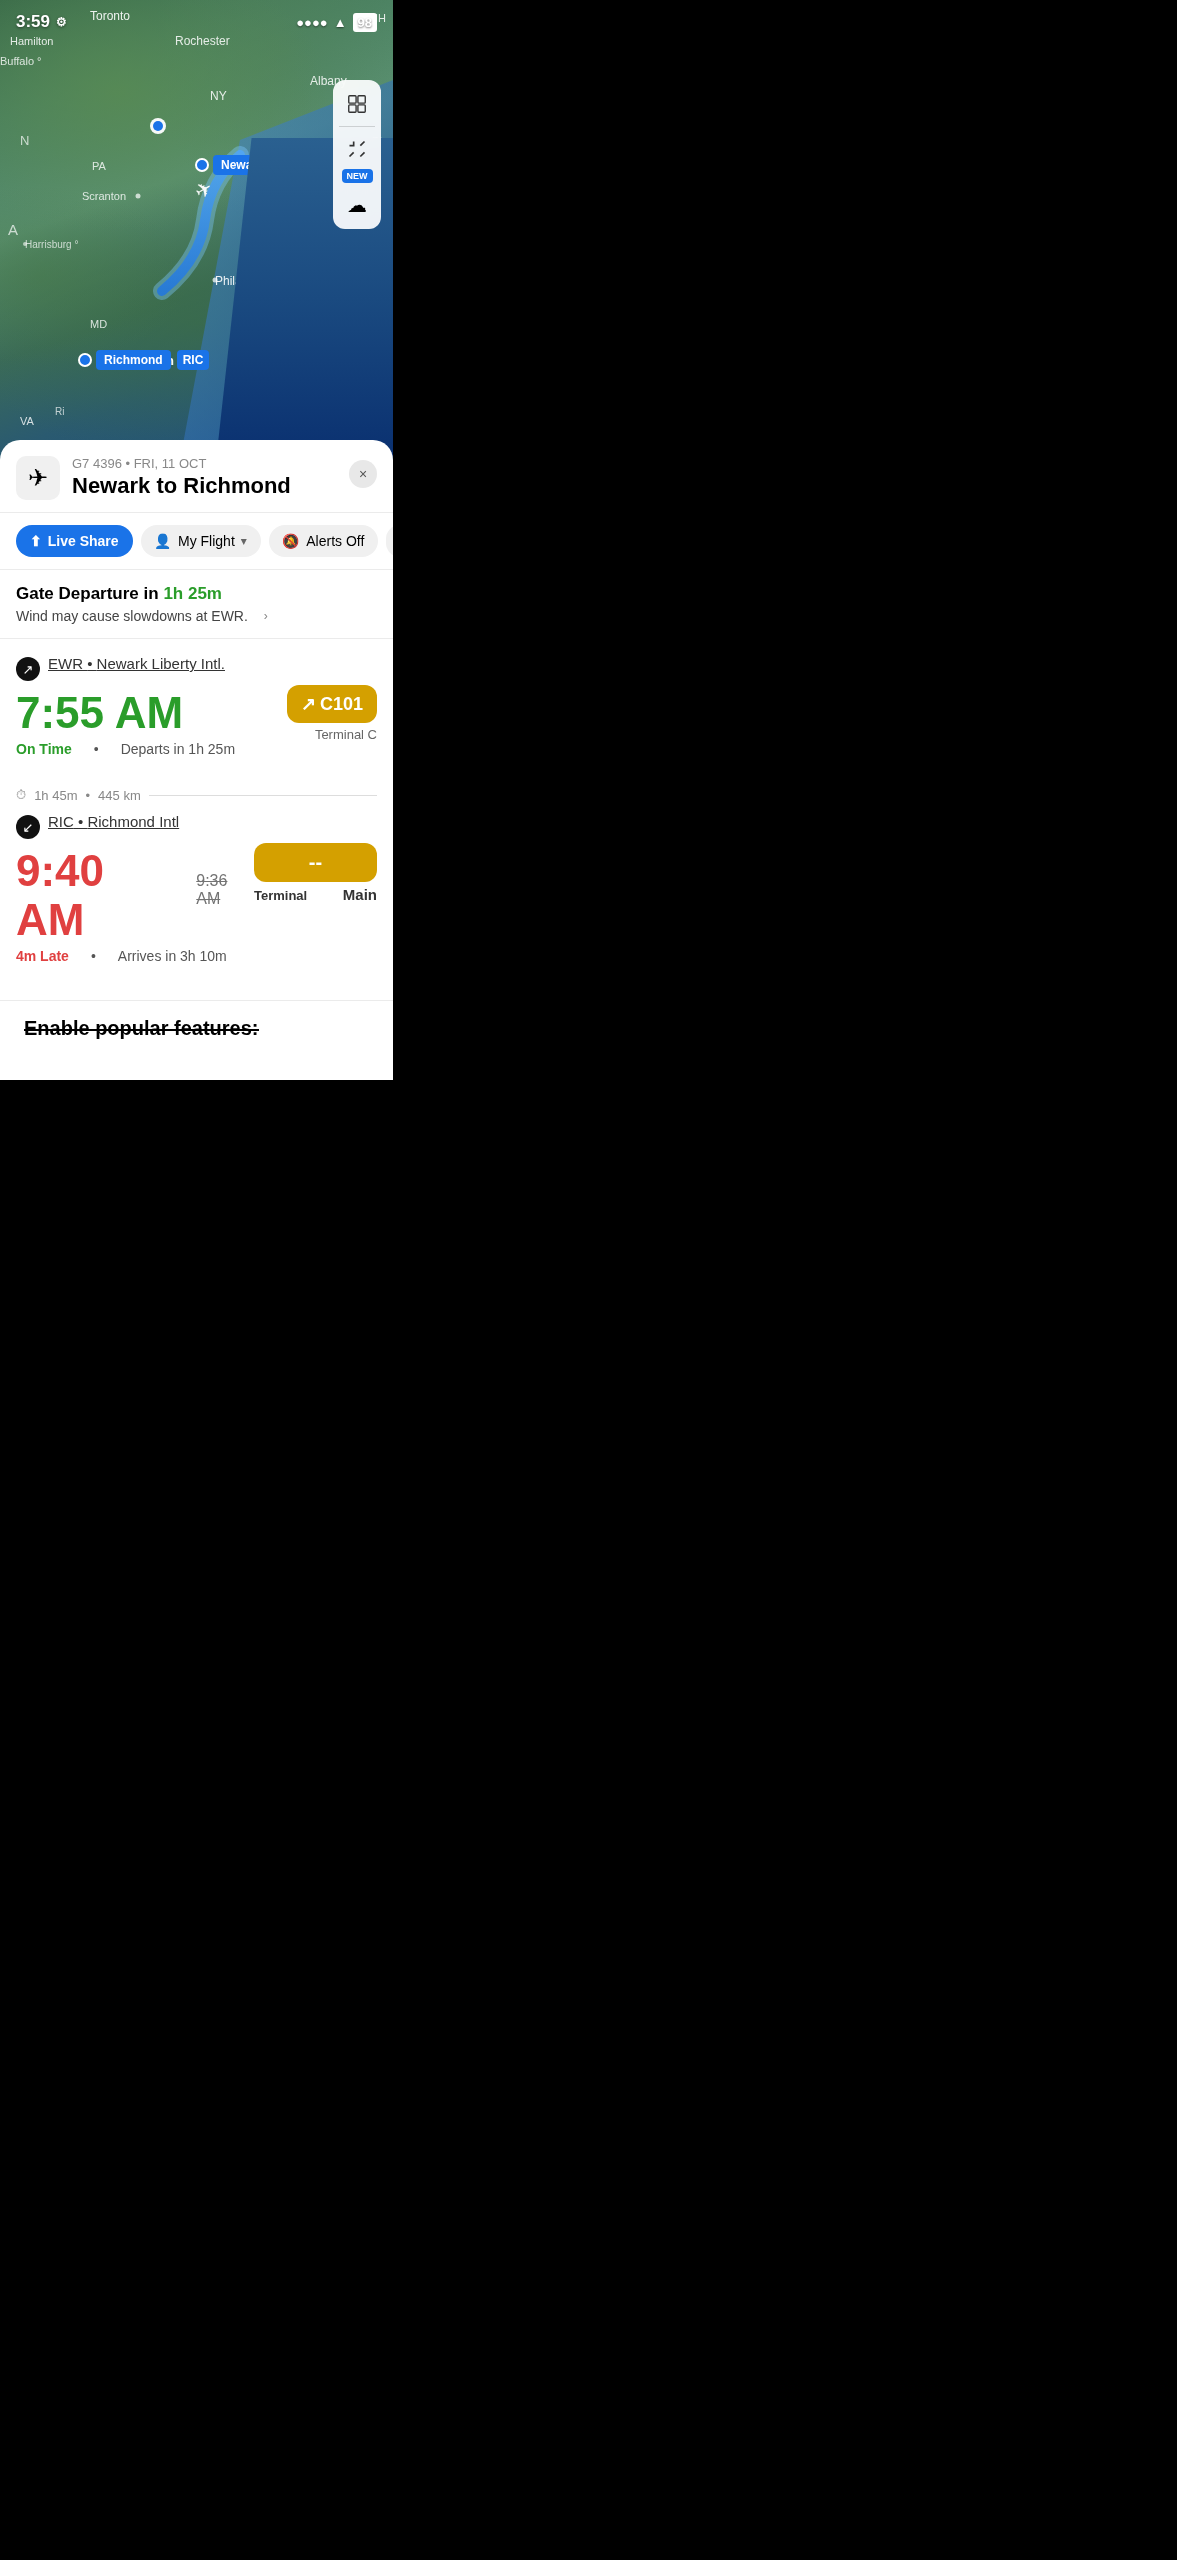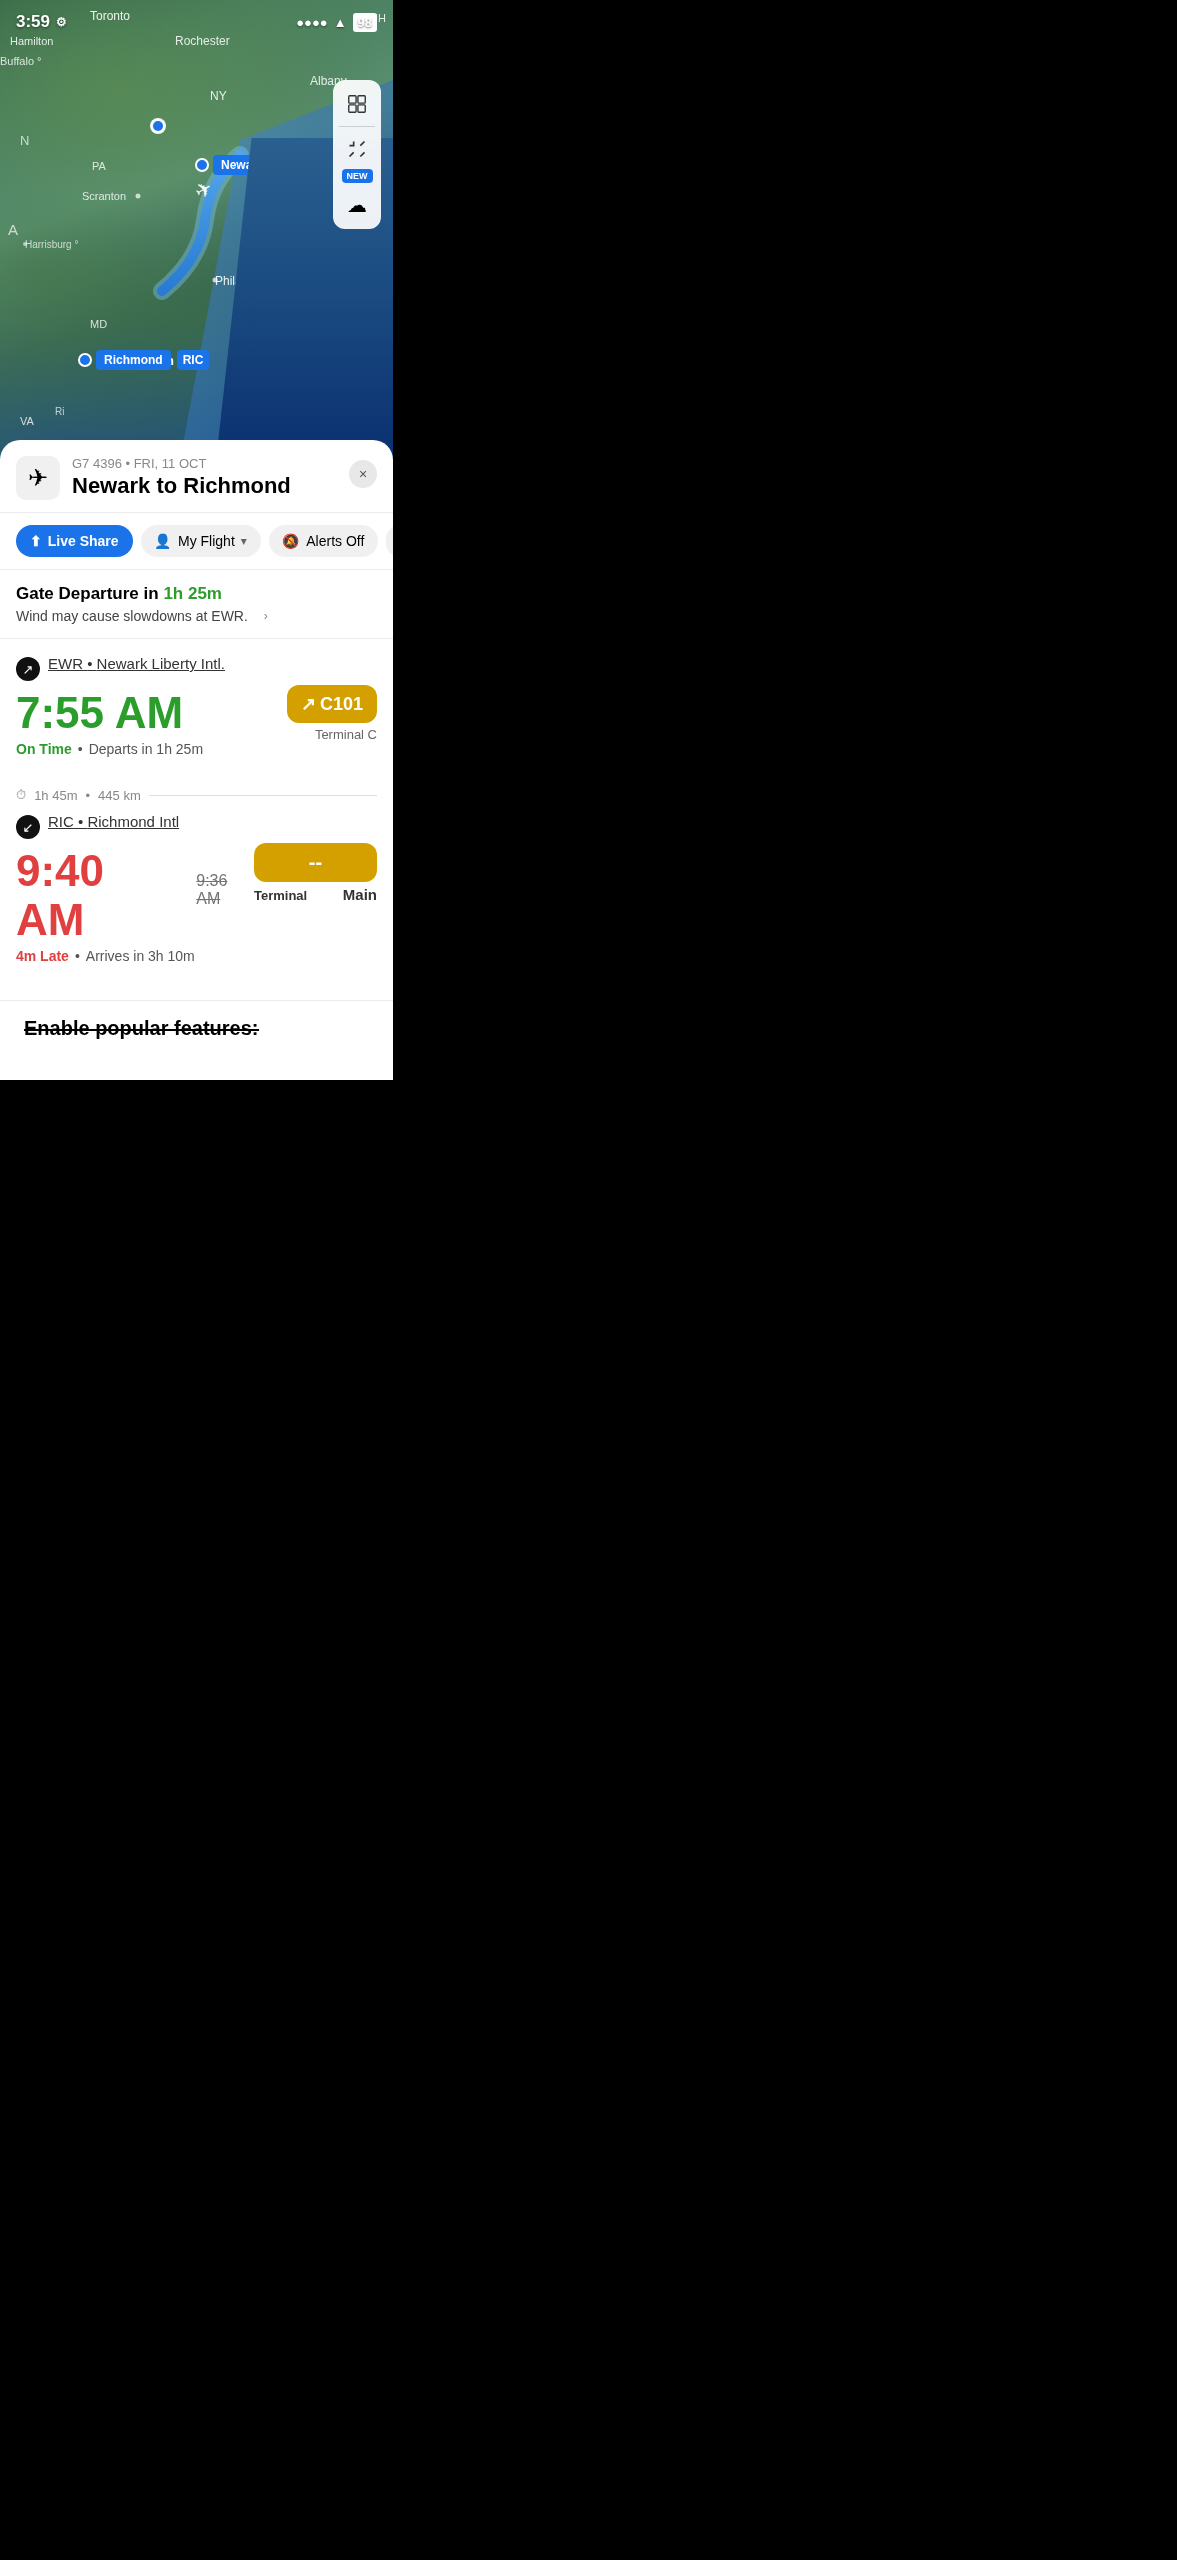--- a/index.html
+++ b/index.html
@@ -362,21 +362,21 @@
       line-height: 1.1;
       margin: 4px 0;
     }
 
     .time-green-large { color: #2a9d2a; }
     .time-red-large { color: #e04040; }
 
     .time-status-row {
       display: flex;
       align-items: center;
-      gap: 6px;
+      gap: 22px;
       margin-bottom: 12px;
     }
 
     .on-time-badge {
       color: #2a9d2a;
       font-size: 14px;
       font-weight: 600;
     }
 
     .late-badge {

